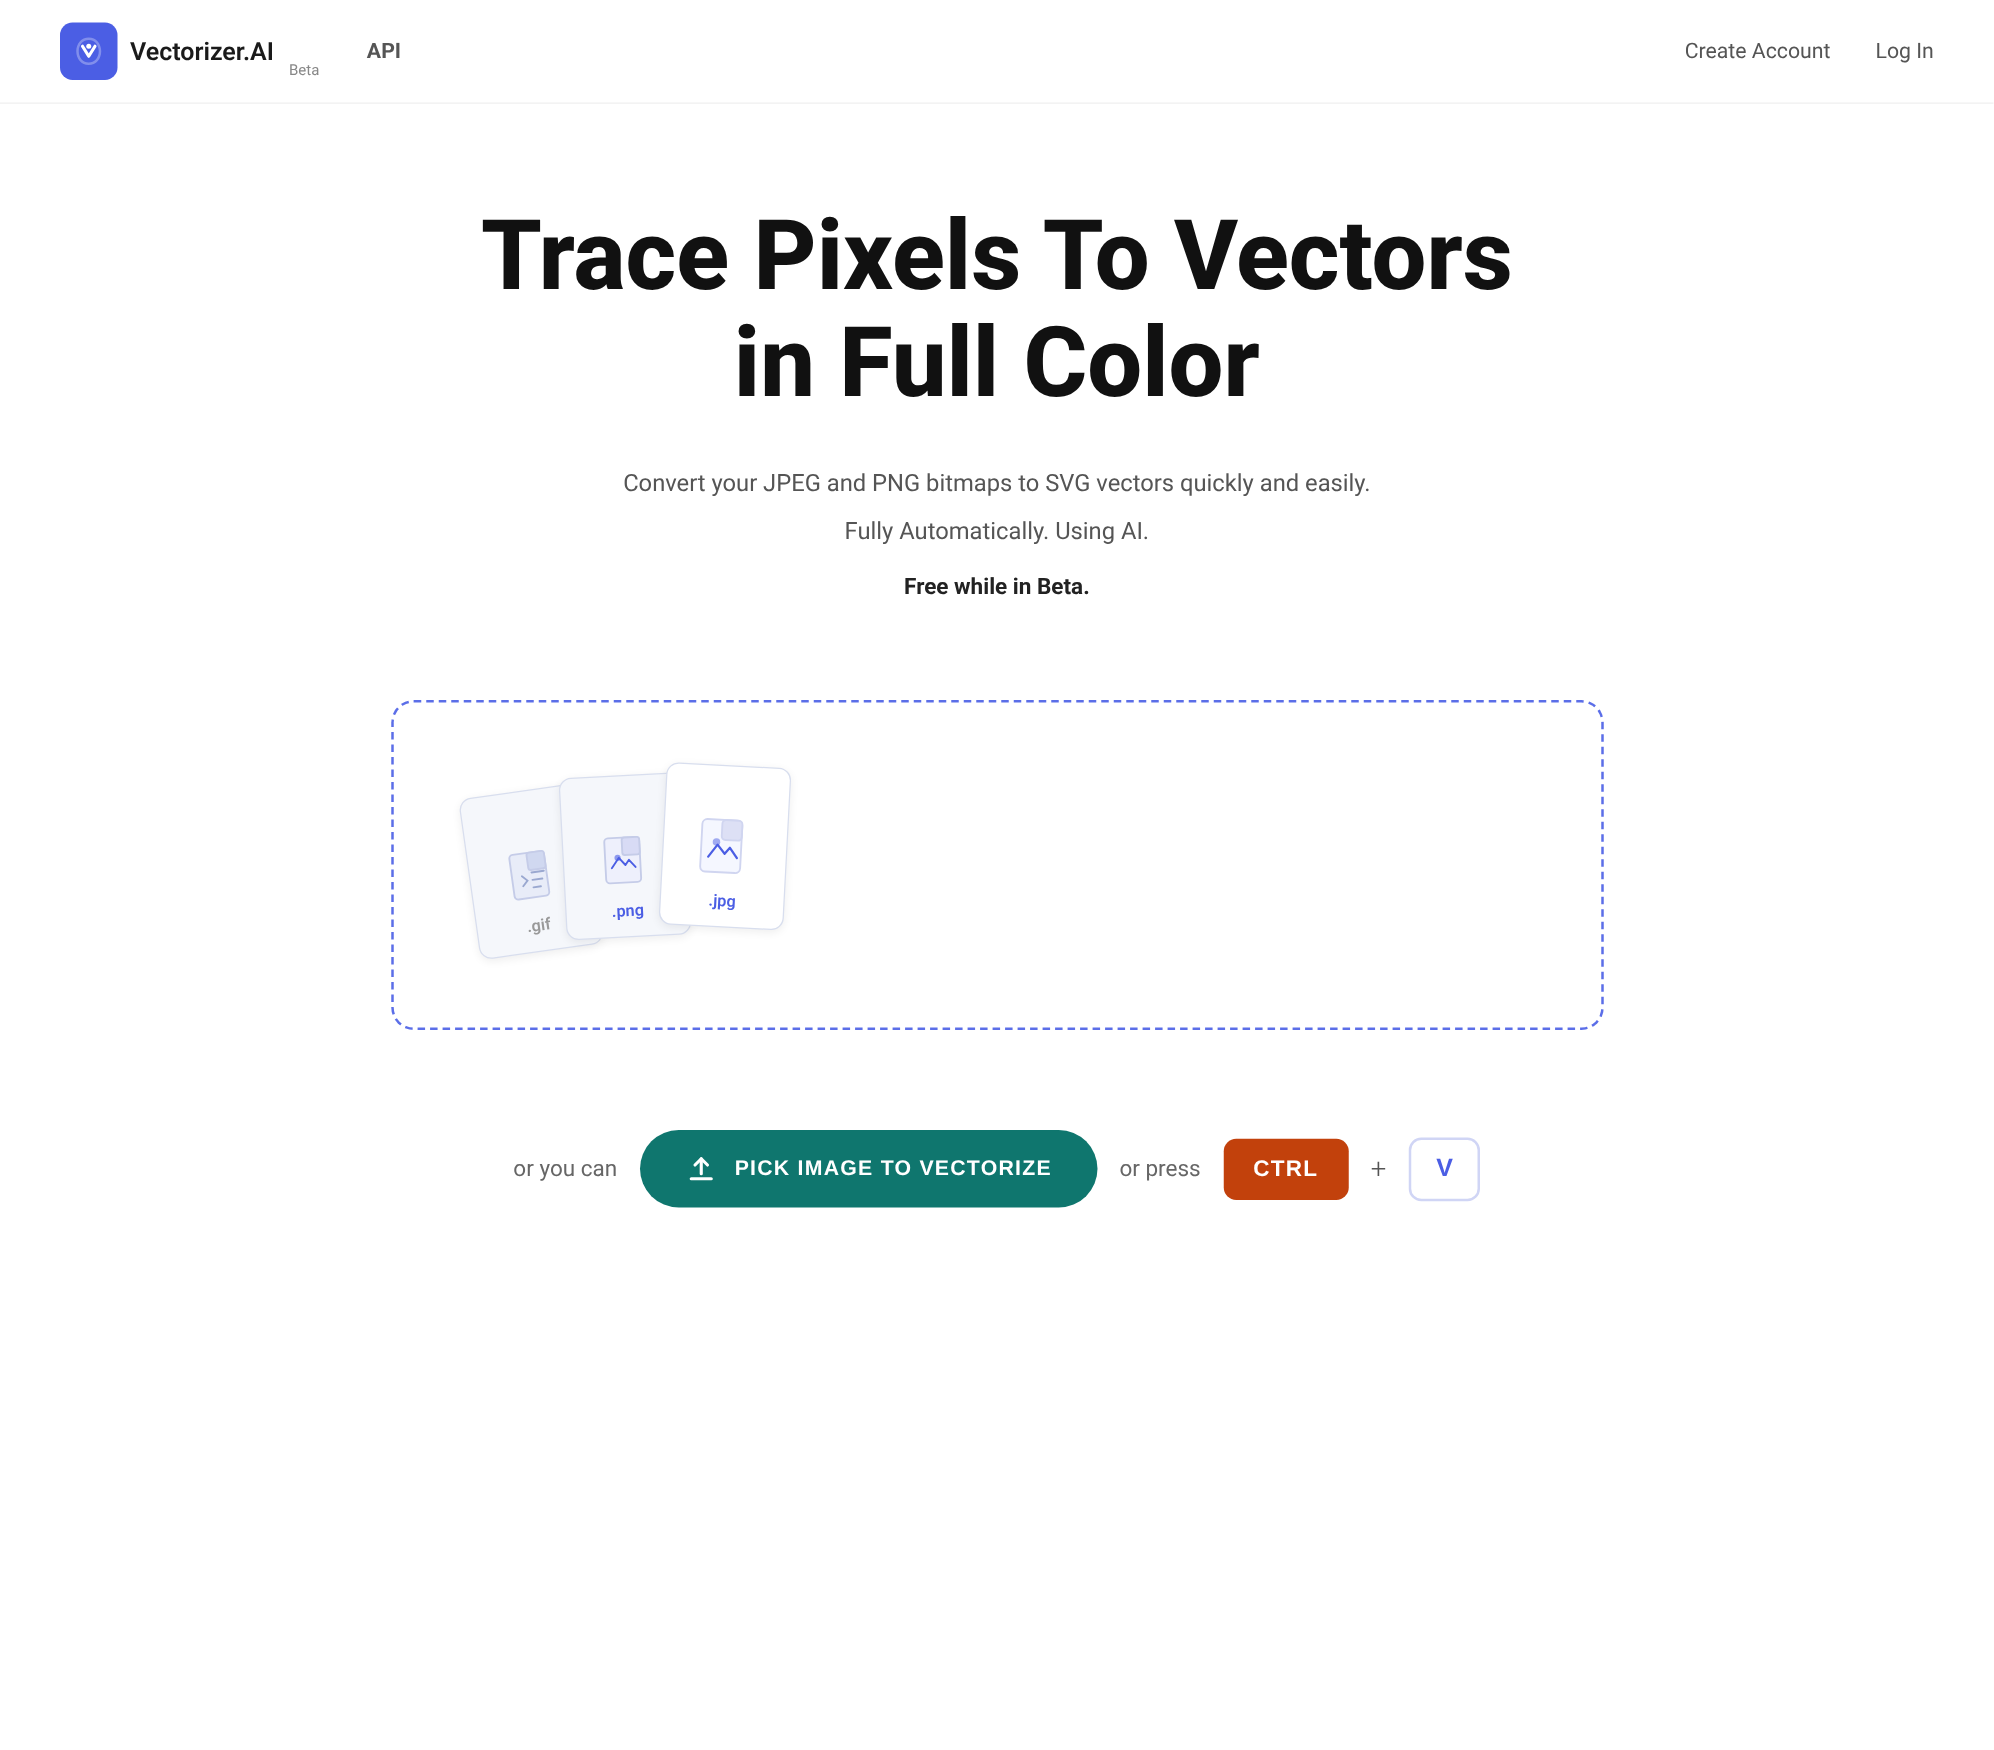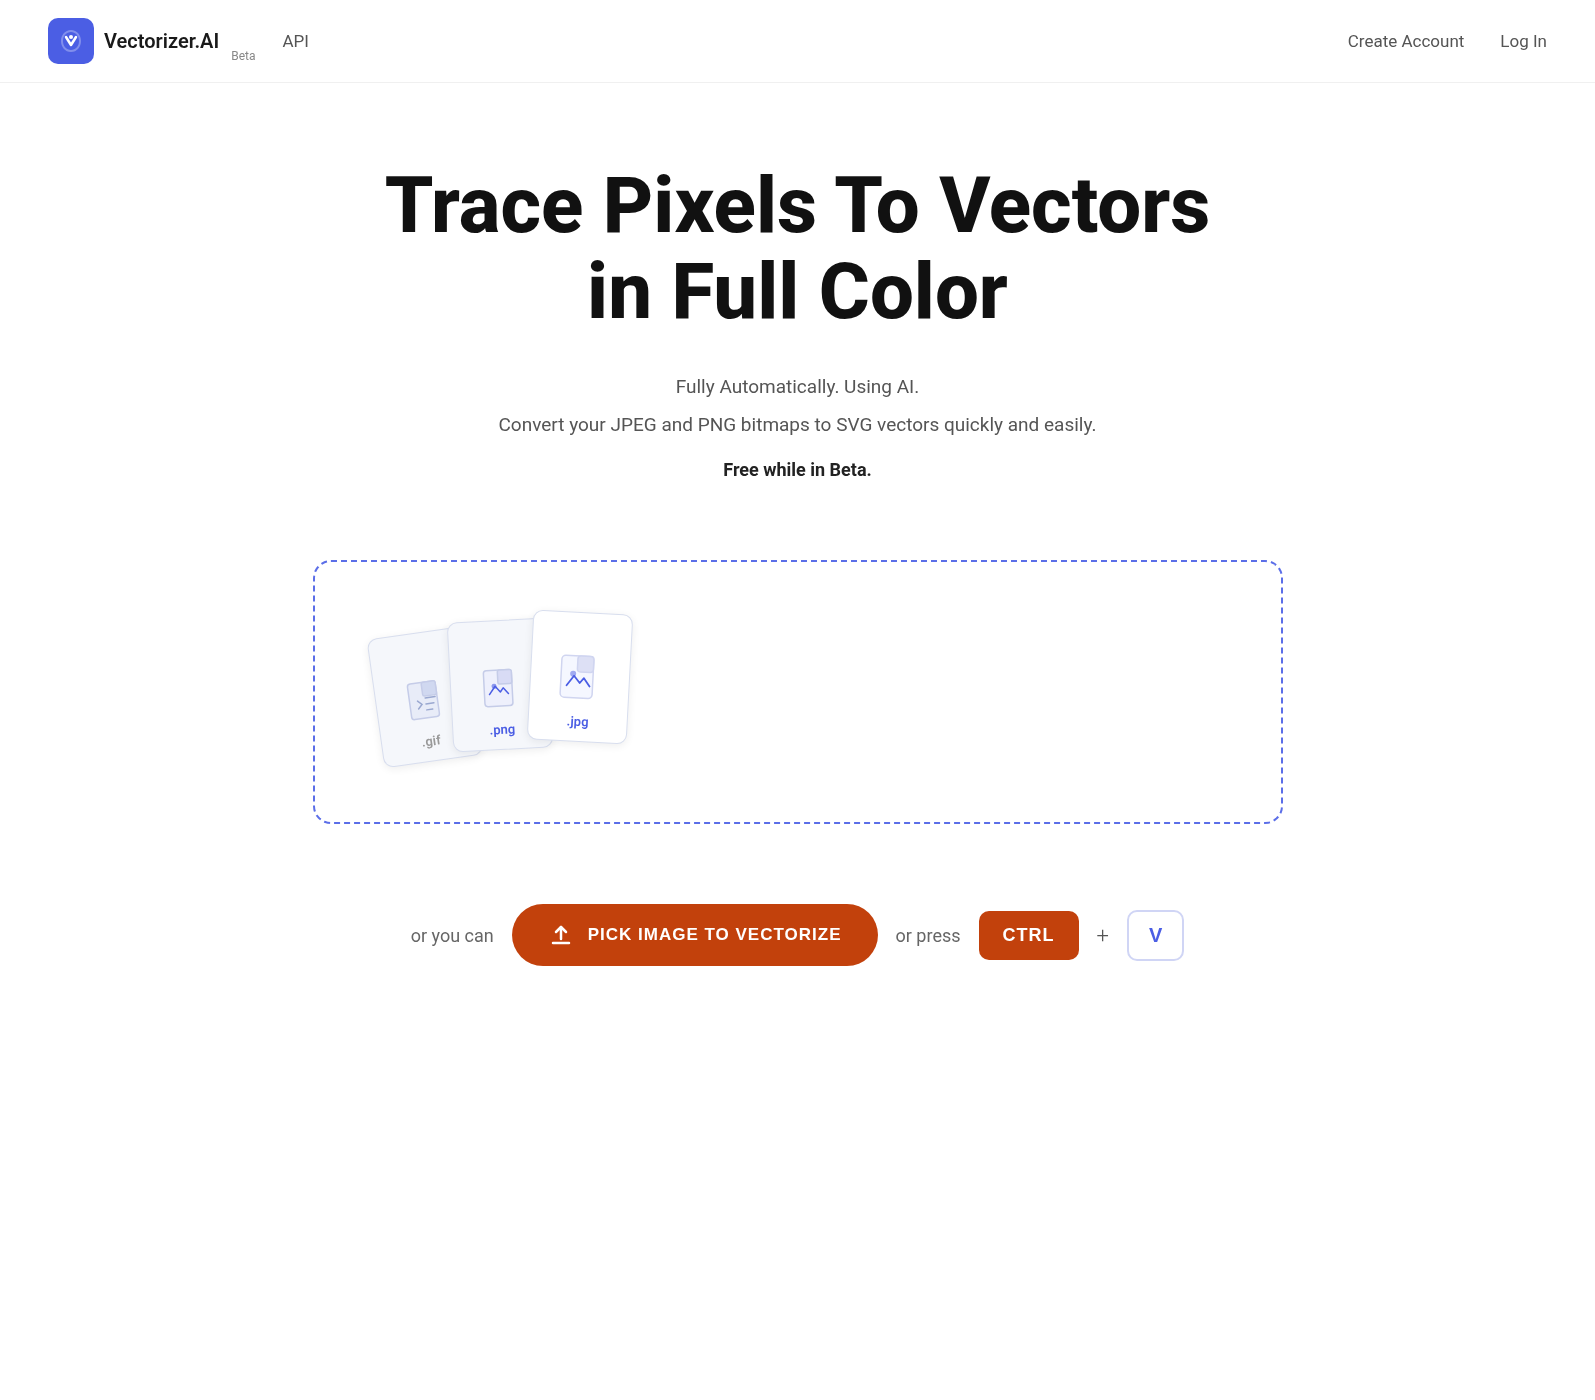--- a/index.html
+++ b/index.html
@@ -43,22 +43,23 @@
     .logo-beta {
       font-size: 12px;
       color: #888;
       font-weight: 400;
       margin-left: 2px;
       margin-top: 30px;
     }
     .nav-api {
       font-size: 17px;
       color: #555;
-      margin-left: 17px;
-      cursor: pointer;
+      margin-left: 28px;
+      cursor: pointer;
+      font-weight: bold;
     }
     nav {
       display: flex;
       align-items: center;
       gap: 36px;
     }
     .nav-create-account {
       font-size: 17px;
       color: #555;
       cursor: pointer;
@@ -185,21 +186,21 @@
       gap: 18px;
       margin-top: 50px;
       padding: 30px 60px;
       flex-wrap: wrap;
     }
     .or-you-can {
       font-size: 18px;
       color: #666;
     }
     .pick-btn {
-      background: #c2410c;
+      background: #0f766e;
       color: white;
       border: none;
       border-radius: 50px;
       padding: 18px 36px;
       font-size: 17px;
       font-weight: 700;
       letter-spacing: 1px;
       cursor: pointer;
       display: flex;
       align-items: center;
@@ -263,22 +264,22 @@
     <span class="nav-api">API</span>
   </div>
   <nav>
     <span class="nav-create-account">Create Account</span>
     <span class="nav-login">Log In</span>
   </nav>
 </header>
 
 <section class="hero">
   <h1 class="hero-title">Trace Pixels To Vectors in Full Color</h1>
+  <p class="hero-subtitle">Convert your JPEG and PNG bitmaps to SVG vectors quickly and easily.</p>
   <p class="hero-subtitle">Fully Automatically. Using AI.</p>
-  <p class="hero-subtitle">Convert your JPEG and PNG bitmaps to SVG vectors quickly and easily.</p>
   <p class="hero-free">Free while in Beta.</p>
 </section>
 
 <div class="dropzone-container">
   <div class="dropzone">
 
     <div class="file-icons">
 
       <div class="file-card">
         <div class="file-card-icon">

